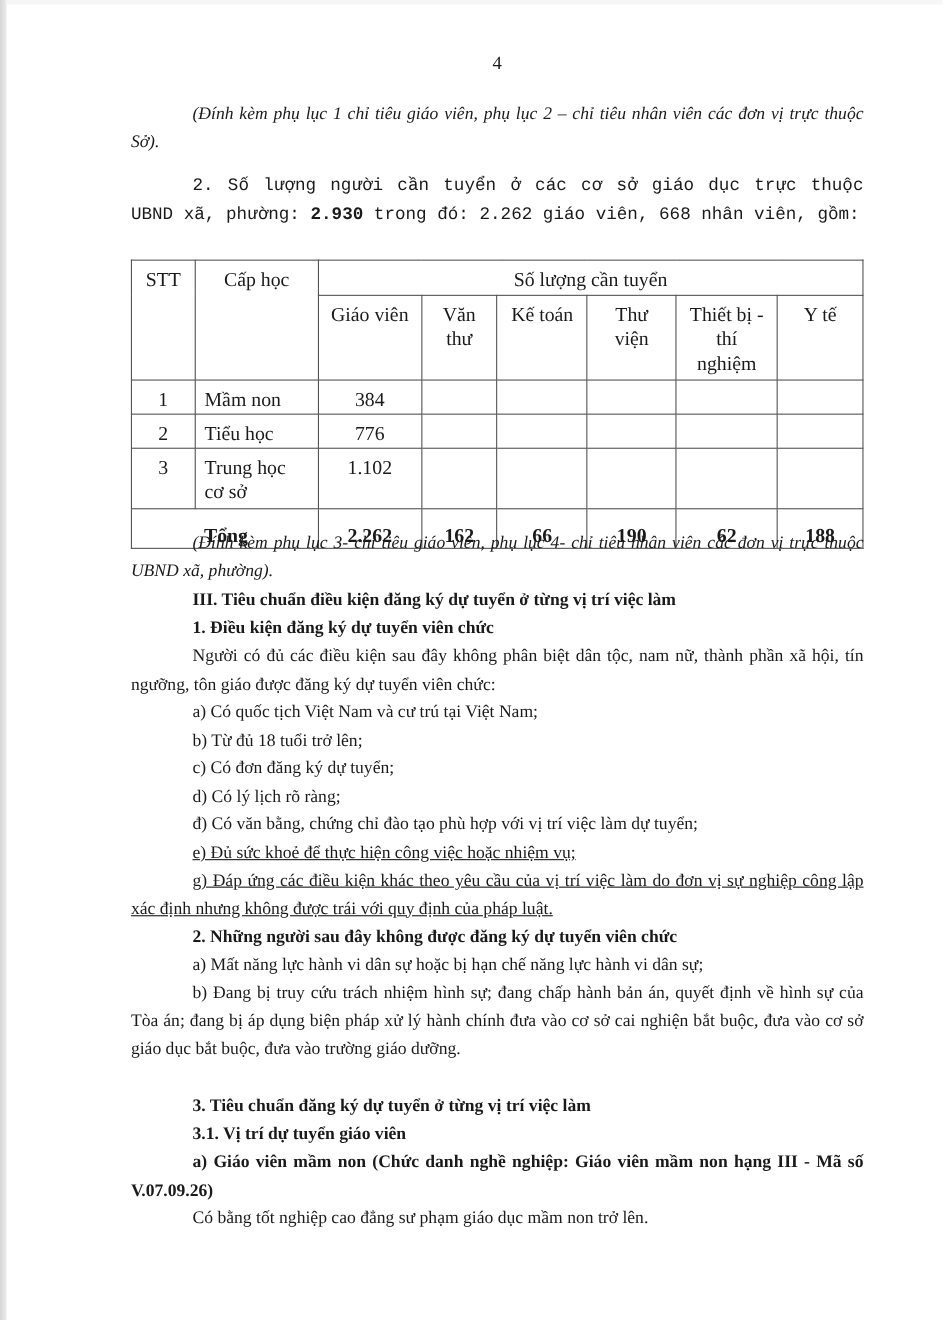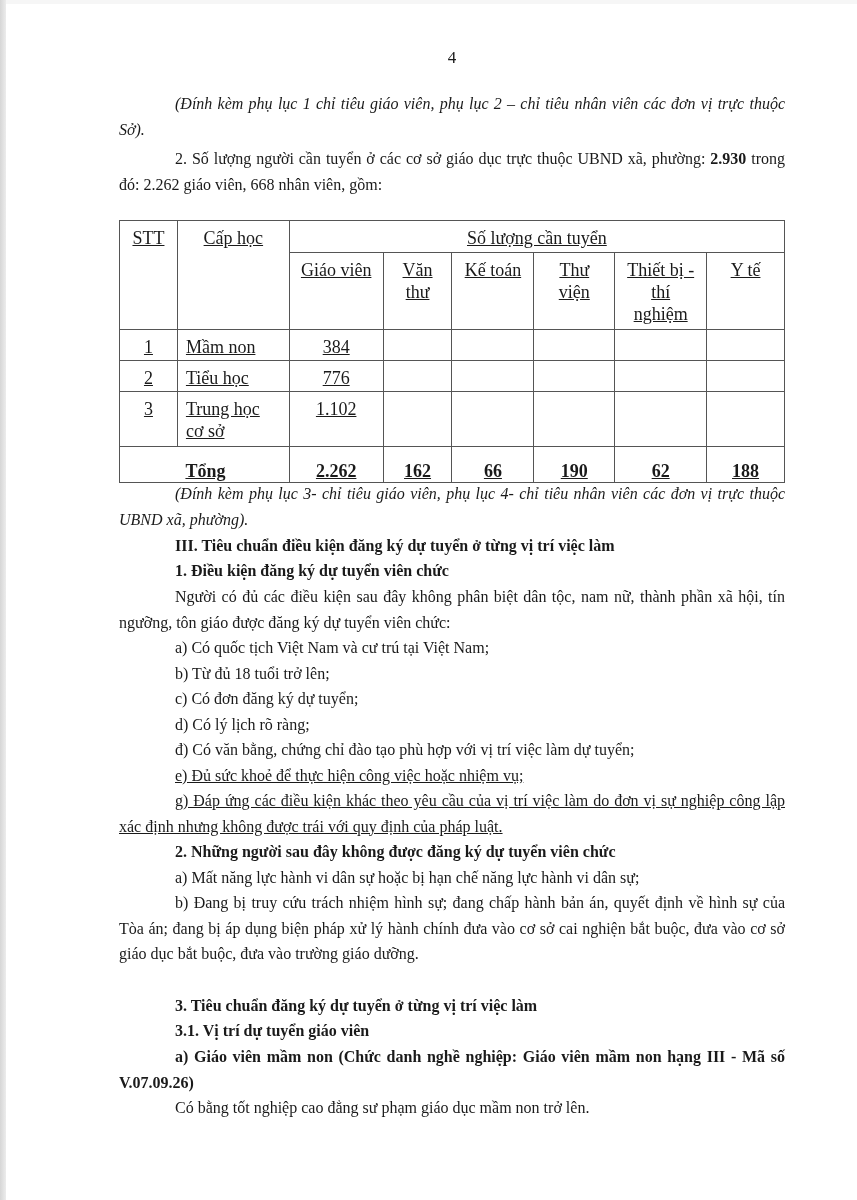--- a/index.html
+++ b/index.html
@@ -50,25 +50,24 @@
       text-indent: 56px;
       margin: 0;
     }
     .para.italic { font-style: italic; }
     .para.bold { font-weight: bold; }
     .para.nojust { text-align: left; }
     
     .tbl {
       position: absolute;
       left: 0;
-      top: 220px;
+      top: 236px;
       border-collapse: collapse;
       font-size: 18px;
       line-height: 22px;
-      text-decoration: underline;
     }
     .tbl td {
       border: 1.5px solid #555;
       padding: 0;
       vertical-align: top;
       text-align: center;
     }
     .tbl td.left { text-align: left; padding-left: 8px; }
     .tbl td.bold { font-weight: bold; vertical-align: bottom; }
     .tbl .hdr td { padding-top: 6px; }
@@ -82,21 +81,21 @@
 
 <div class="edge-strip"></div>
 <div class="top-strip"></div>
 
 <div class="page">
 
   <div class="page-number">4</div>
 
   <p class="para italic" style="top:91px;">(Đính kèm phụ lục 1 chỉ tiêu giáo viên, phụ lục 2 – chỉ tiêu nhân viên các đơn vị trực thuộc Sở).</p>
 
-  <p class="para" style="top:146px;"><span>2. Số lượng người cần tuyển ở các cơ sở giáo dục trực thuộc UBND xã, phường: </span><b>2.930</b><span> trong đó: 2.262 giáo viên, 668 nhân viên, gồm:</span></p>
+  <p class="para" style="top:157px;font-family:Liberation Mono, monospace;"><span>2. Số lượng người cần tuyển ở các cơ sở giáo dục trực thuộc UBND xã, phường: </span><b>2.930</b><span> trong đó: 2.262 giáo viên, 668 nhân viên, gồm:</span></p>
 
   <table class="tbl">
     <colgroup>
       <col style="width:58px">
       <col style="width:112px">
       <col style="width:94px">
       <col style="width:69px">
       <col style="width:82px">
       <col style="width:81px">
       <col style="width:92px">

